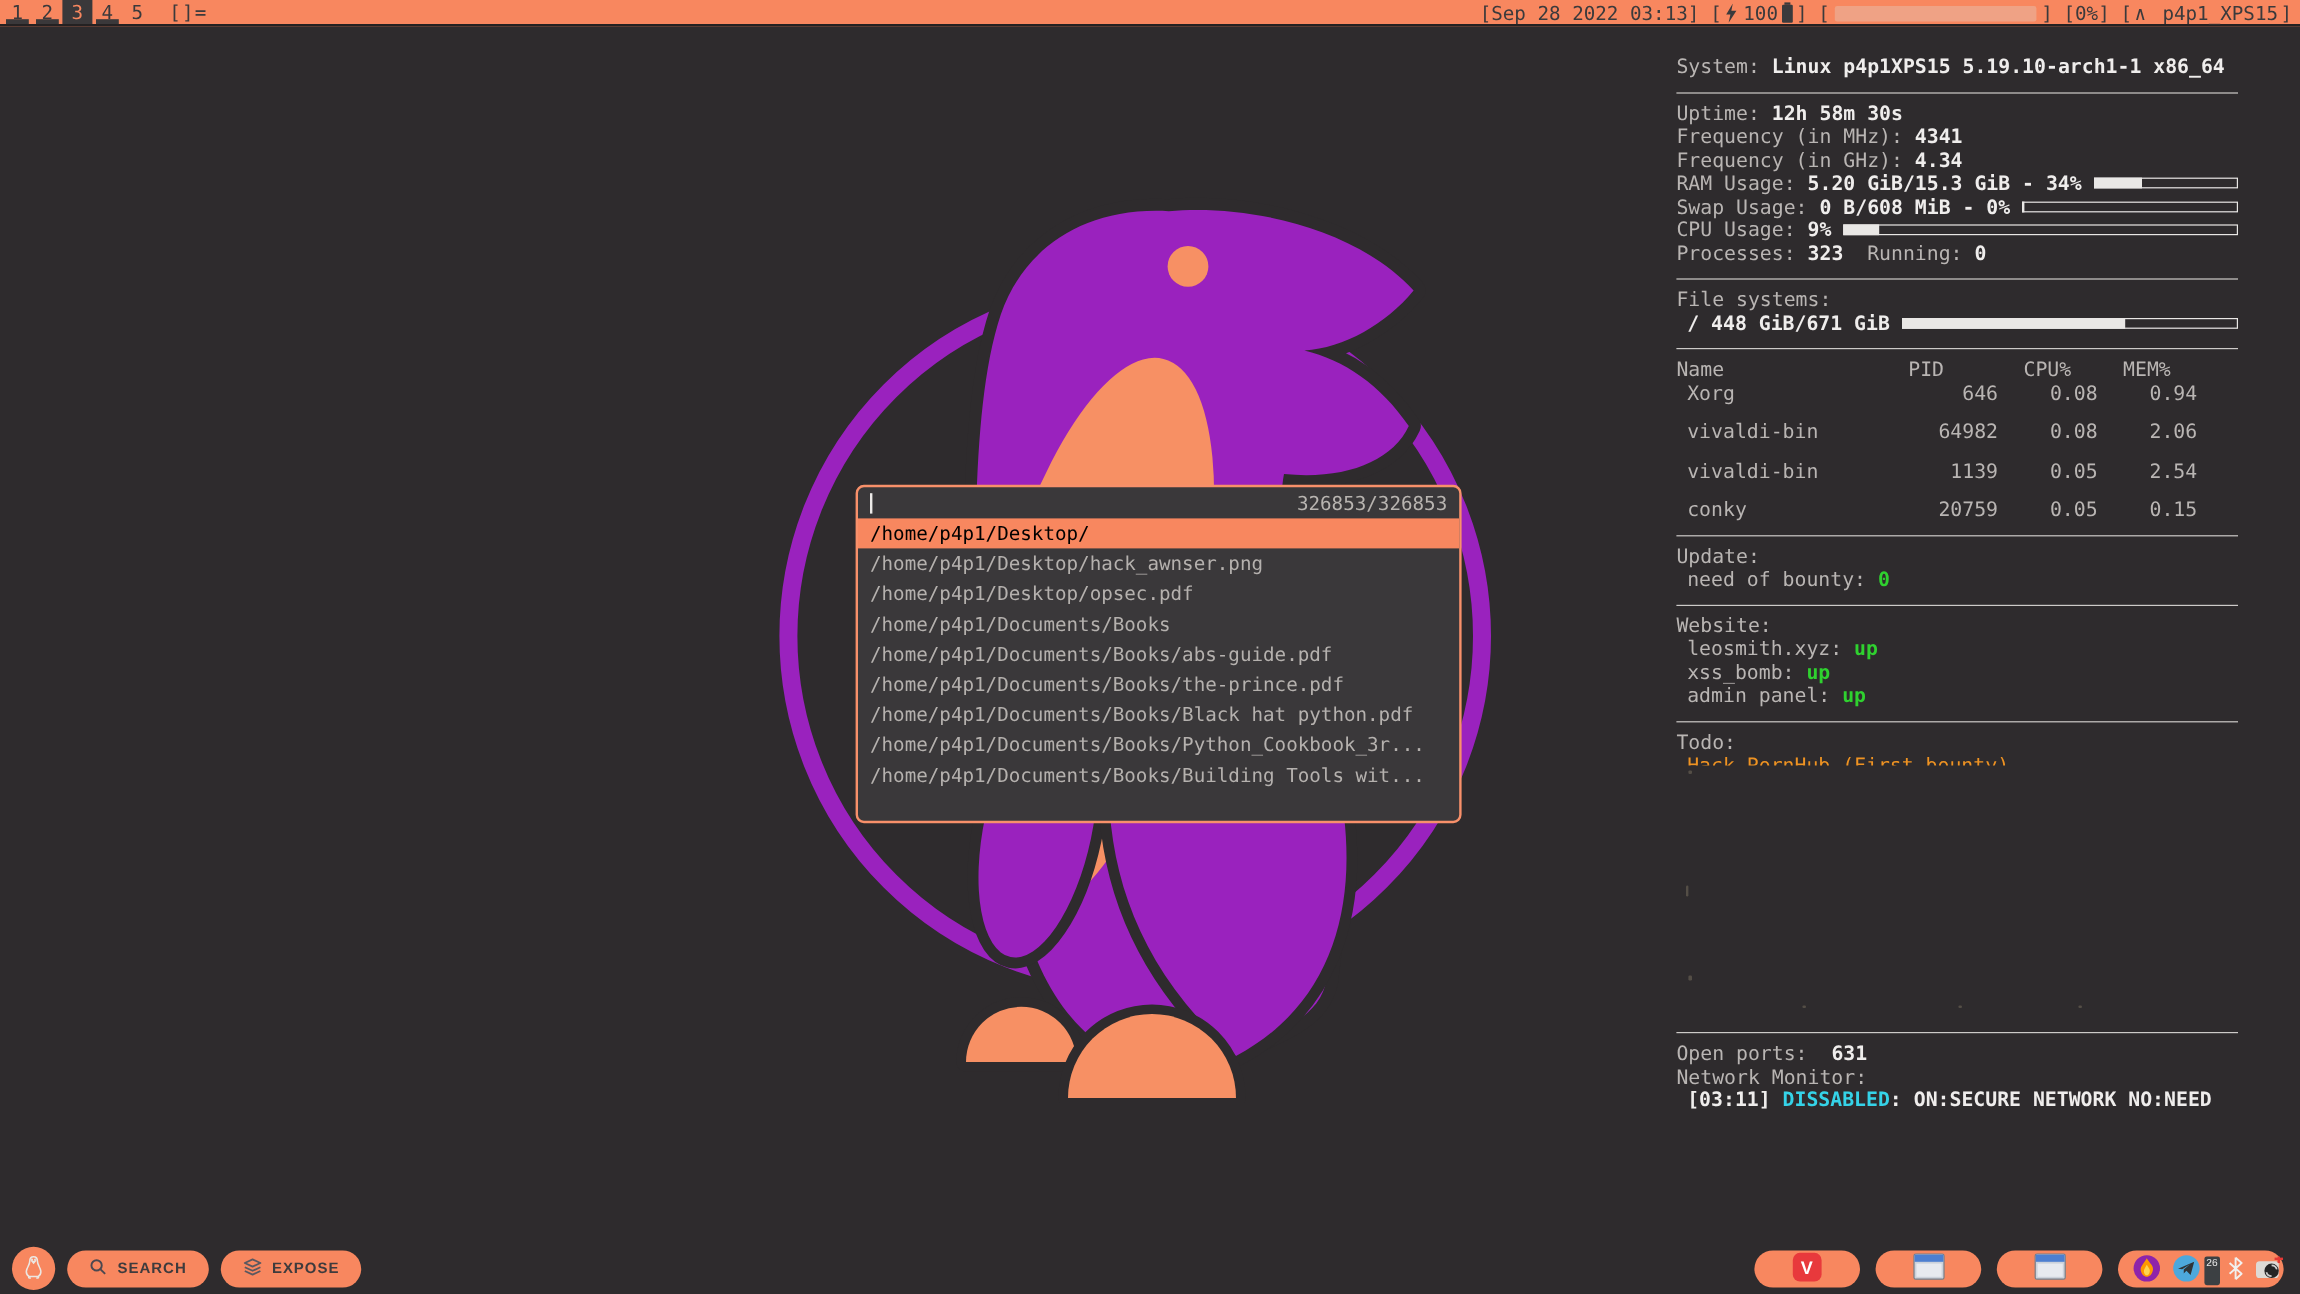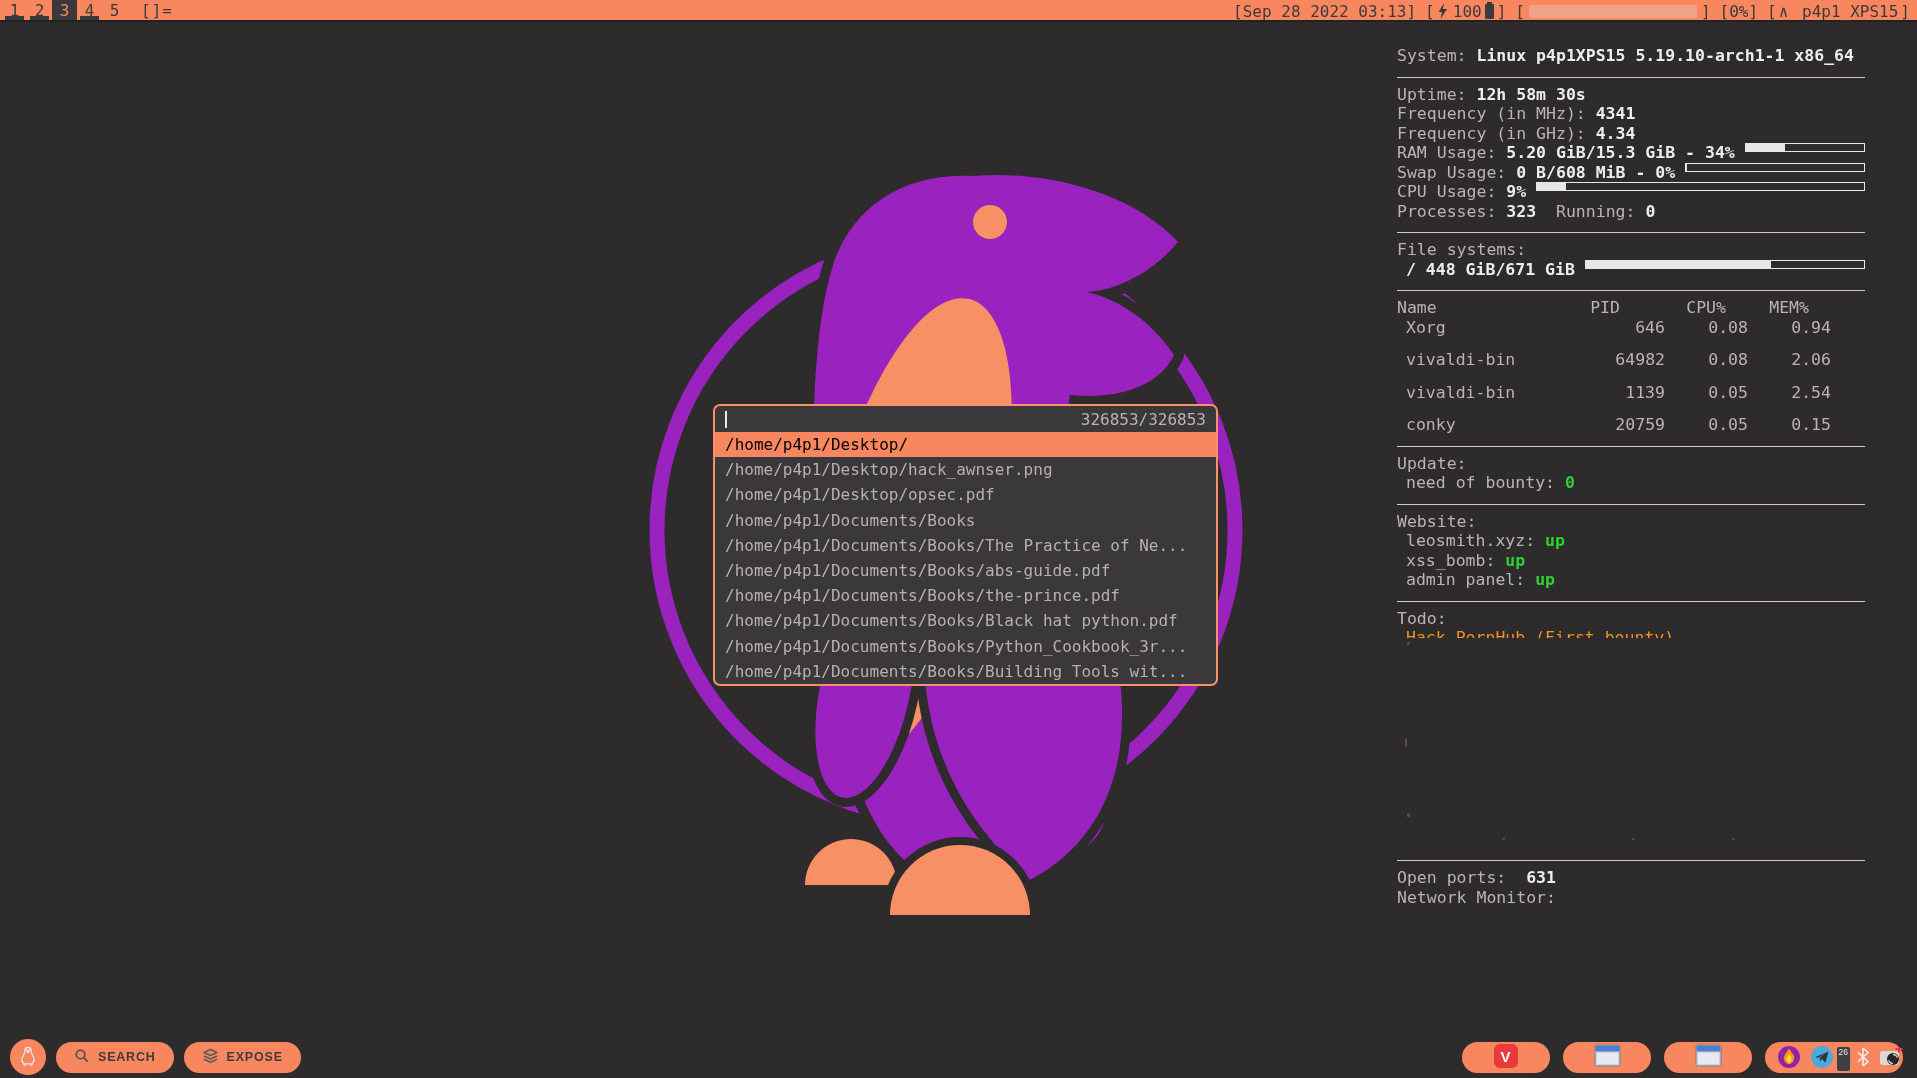--- a/index.html
+++ b/index.html
@@ -29,21 +29,21 @@
   .batt{display:inline-block;width:9px;height:15px;background:var(--bar-text);border-radius:1px;position:relative;margin:0 1px;}
   .batt::before{content:"";position:absolute;top:-2px;left:2px;width:5px;height:2px;background:var(--bar-text);}
   .bbar{display:inline-block;width:168px;height:13px;background:#efa285;border-radius:2px;overflow:hidden;margin:0 2px;}
   .bbar .fill{height:100%;background:var(--bar-dark);}
   .bolt{margin-right:3px;display:flex;}
 
   
   .conky{position:absolute;left:1397px;top:46px;width:468px;font-size:16.5px;line-height:19.5px;color:var(--label);}
   .conky b,.conky .v{color:var(--value);font-weight:bold;}
   .chr{border:0;border-top:1px solid var(--hr);margin:11px 0 7px;}
-  .meter{display:flex;align-items:flex-start;white-space:pre;}
+  .meter{display:flex;align-items:center;white-space:pre;}
   .meter .bar{flex:1;height:9px;border:1px solid #e9e7e5;margin-left:10px;position:relative;}
   .meter .bar .fill{position:absolute;left:-1px;top:-1px;bottom:-1px;background:#e9e7e5;}
   .ind{padding-left:9px;}
   .ptable{display:grid;grid-template-columns:160px 95px 70px 70px 1fr;gap:13px;}
   .ptable .r{text-align:right;}
   .ptable .hpid{padding-right:45px;} .ptable .hcpu,.ptable .hmem{padding-right:22px;}
   .ptable .pname{padding-left:9px;}
   .green{color:var(--green);font-weight:bold;}
   .cyan{color:var(--cyan);font-weight:bold;}
   .todo-clip{height:10px;overflow:hidden;color:var(--todo);padding-left:9px;font-weight:normal;}
@@ -202,36 +202,36 @@
       <i style="left:10px;top:4px;width:3px;height:3px;"></i>
       <i style="left:8px;top:100px;width:2px;height:9px;"></i>
       <i style="left:10px;top:175px;width:3px;height:4px;"></i>
       <i style="left:105px;top:200px;width:3px;height:2px;"></i>
       <i style="left:235px;top:200px;width:3px;height:2px;"></i>
       <i style="left:335px;top:200px;width:3px;height:2px;"></i>
     </div>
     <hr class="chr">
     <div><span>Open ports:</span>&nbsp;&nbsp;<span class="v">631</span></div>
     <div>Network Monitor:</div>
+    <div class="ind"><span class="v">[03:11]</span> <span class="cyan">DISSABLED</span><span class="v">: ON:SECURE NETWORK NO:NEED</span></div>
   </div>
 
   <div class="fzf">
     <div class="fzf-input">
       <span class="cursor"></span>
       <span class="count">326853/326853</span>
     </div>
     <div class="fzf-row sel">/home/p4p1/Desktop/</div>
     <div id="finder-list">
   <div class="fzf-row">/home/p4p1/Desktop/hack_awnser.png</div>
 
   <div class="fzf-row">/home/p4p1/Desktop/opsec.pdf</div>
 
   <div class="fzf-row">/home/p4p1/Documents/Books</div>
 
-  <div class="fzf-row">/home/p4p1/Documents/Books/The Practice of Ne...</div>
 
   <div class="fzf-row">/home/p4p1/Documents/Books/abs-guide.pdf</div>
 
   <div class="fzf-row">/home/p4p1/Documents/Books/the-prince.pdf</div>
 
   <div class="fzf-row">/home/p4p1/Documents/Books/Black hat python.pdf</div>
 
   <div class="fzf-row">/home/p4p1/Documents/Books/Python_Cookbook_3r...</div>
 
   <div class="fzf-row">/home/p4p1/Documents/Books/Building Tools wit...</div>

